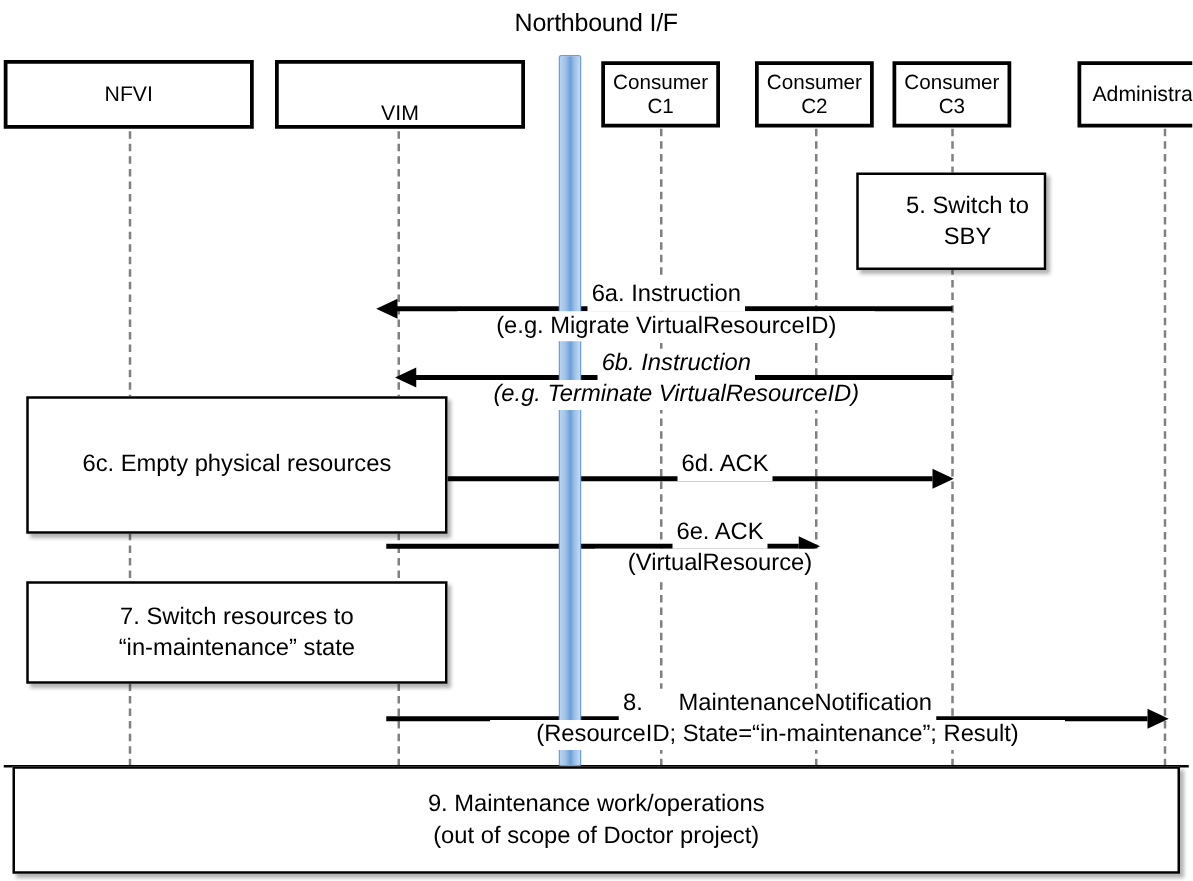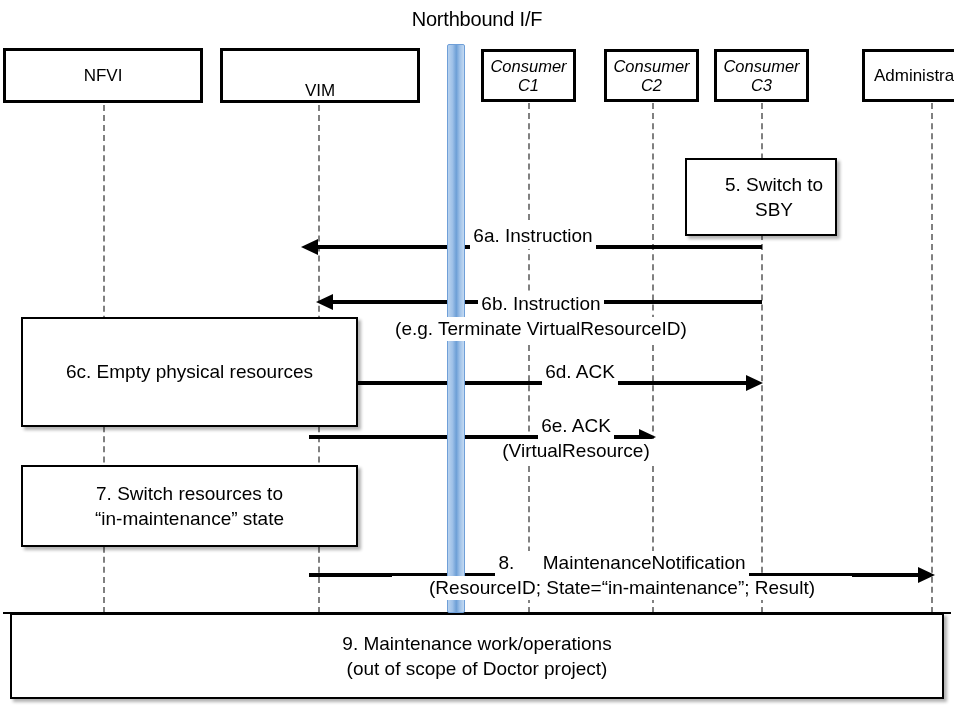--- a/index.html
+++ b/index.html
@@ -45,21 +45,21 @@
     border: 3px solid #000000;
     background: #ffffff;
     display: flex;
     align-items: center;
     justify-content: center;
     text-align: center;
     font-size: 17px;
     line-height: 1.12;
     z-index: 6;
   }
-  .actor.two-line { font-size: 16.5px; font-style: italic; }
+  .actor.two-line { font-size: 16.5px; }
 
   
   .nb-bar {
     position: absolute;
     box-sizing: border-box;
     border: 1px solid #6f9fd8;
     border-radius: 2px;
     background: linear-gradient(to right,
                 #b9d3ef 0%, #9fc1e8 28%, #6d9fd6 52%, #9fc1e8 74%, #c3daf2 100%);
     z-index: 8;
@@ -177,25 +177,26 @@
   <div class="actor" style="left:826px; top:49px; width:124px; height:53px;margin-left:36px;">
     <span>Administrator</span>
   </div>
 
   <div class="nb-bar" style="left:447px; top:44px; width:18px; height:569px;"></div>
 
   <div class="arrow-line" style="left:315px; top:245px; width:447px;"></div>
   <div class="arrow-head left" style="left:301px; top:239px;"></div>
   <div class="msg" style="left:366px; top:224px; width:334px;">
     <span class="ln inline">6a. Instruction</span>
+    <span class="ln">(e.g. Migrate VirtualResourceID)</span>
   </div>
 
   <div class="arrow-line" style="left:330px; top:300px; width:432px;"></div>
   <div class="arrow-head left" style="left:316px; top:294px;"></div>
-  <div class="msg" style="left:366px; top:292px; width:350px;">
+  <div class="msg" style="left:366px; top:279px; width:350px;font-style:italic;">
     <span class="ln inline">6b. Instruction</span>
     <span class="ln">(e.g. Terminate VirtualResourceID)</span>
   </div>
 
   <div class="arrow-line" style="left:356px; top:381px; width:390px;"></div>
   <div class="arrow-head right" style="left:746px; top:375px;"></div>
   <div class="msg" style="left:476px; top:360px; width:208px;">
     <span class="ln inline">6d. ACK</span>
   </div>
 
@@ -206,21 +207,21 @@
     <span class="ln">(VirtualResource)</span>
   </div>
 
   <div class="arrow-line" style="left:309px; top:573px; width:609px;"></div>
   <div class="arrow-head right" style="left:918px; top:567px;"></div>
   <div class="msg" style="left:392px; top:551px; width:460px;">
     <span class="ln inline">8.  MaintenanceNotification</span>
     <span class="ln">(ResourceID; State=“in-maintenance”; Result)</span>
   </div>
 
-  <div class="note" style="left:685px; top:158px; width:152px; height:78px;padding-left:26px;">
+  <div class="note" style="left:685px; top:138px; width:152px; height:78px;padding-left:26px;">
     <span>
       <span>5. Switch to</span><br>
       <span>SBY</span>
     </span>
   </div>
 
   <div class="note" style="left:21px; top:317px; width:337px; height:110px;">
     <span>6c. Empty physical resources</span>
   </div>
 

